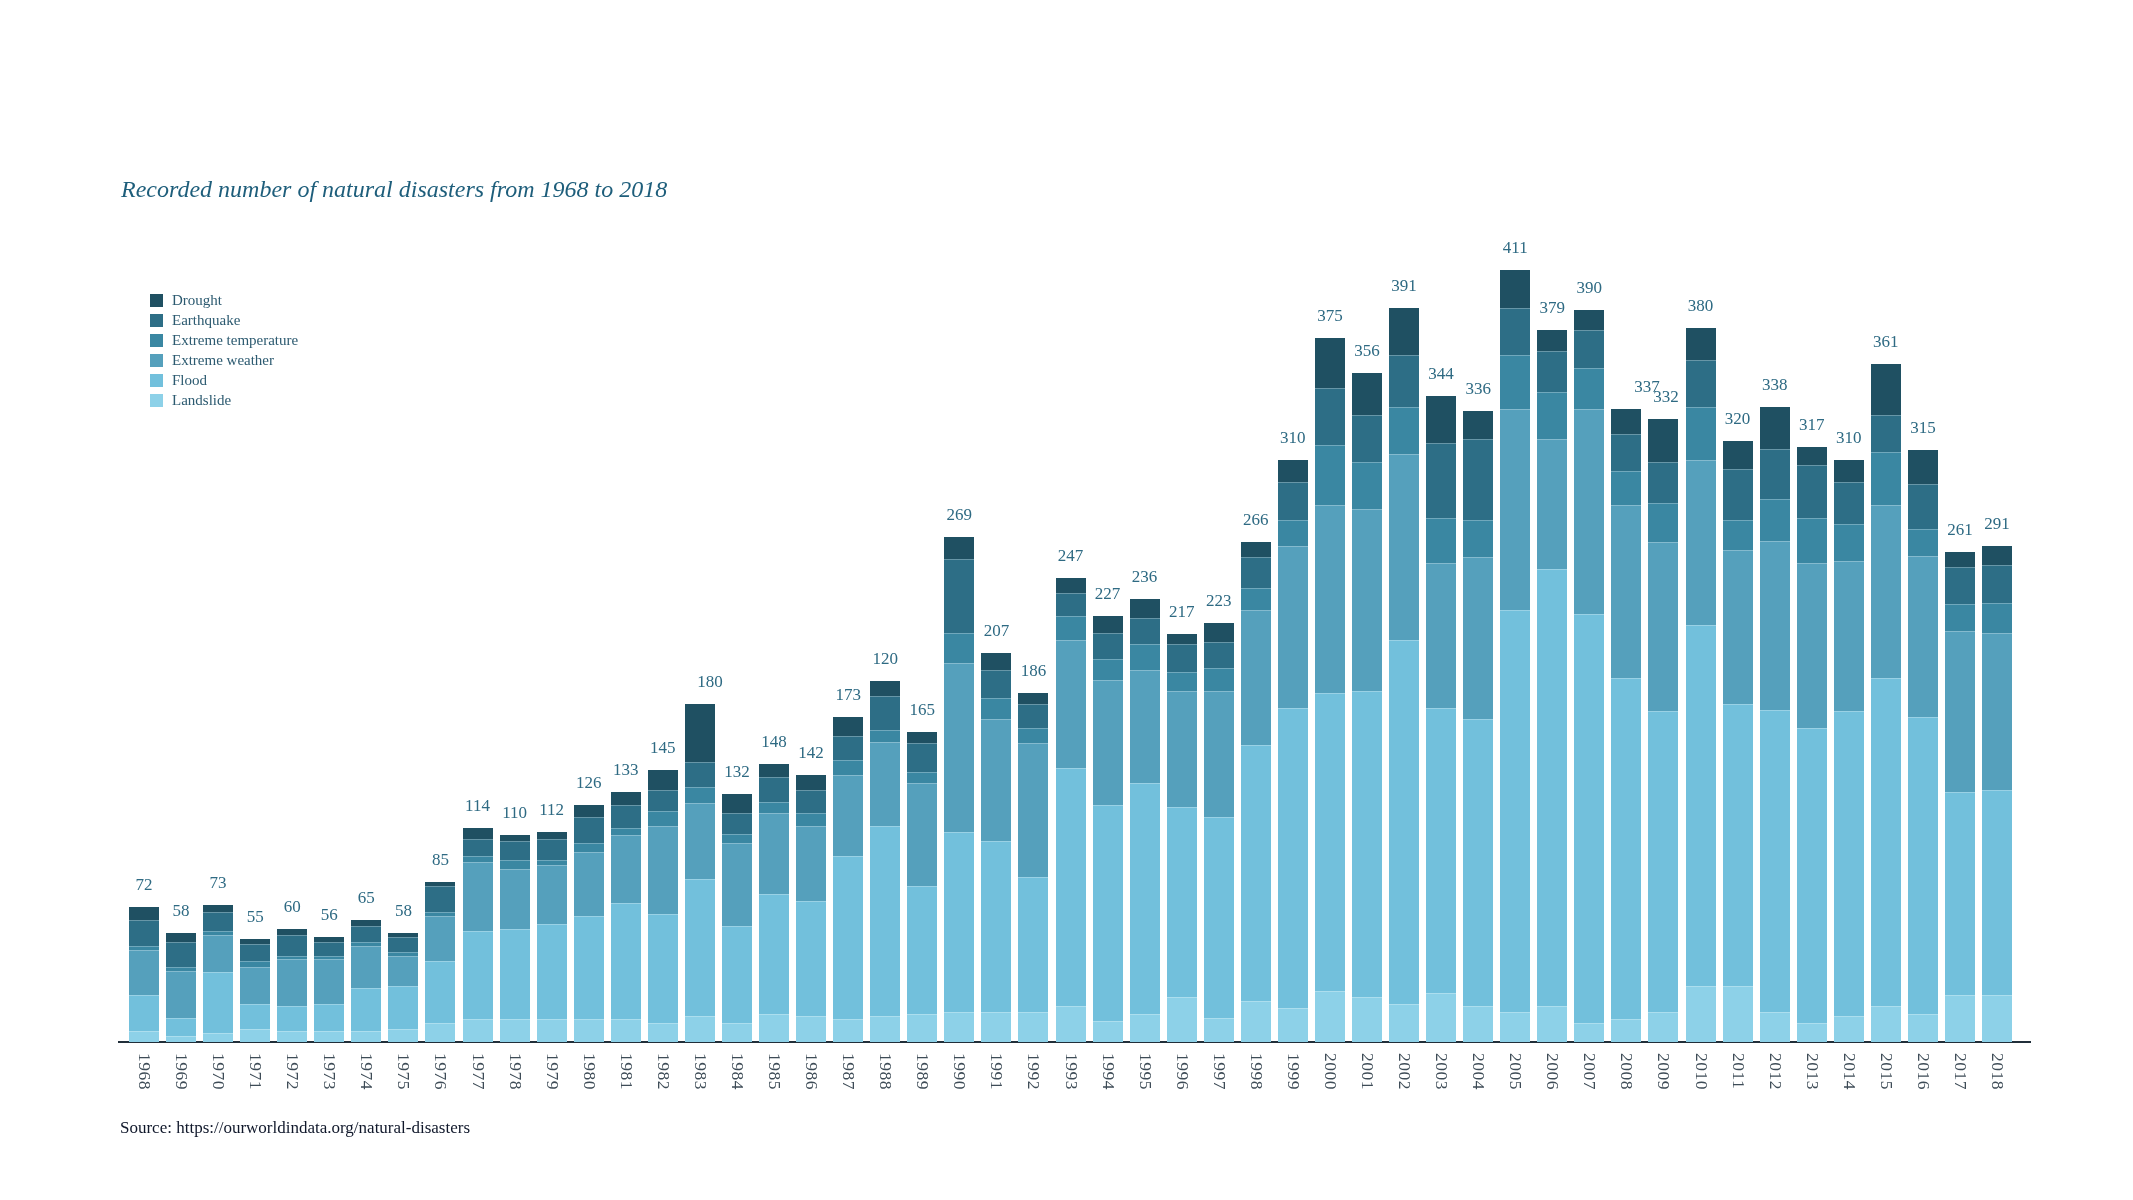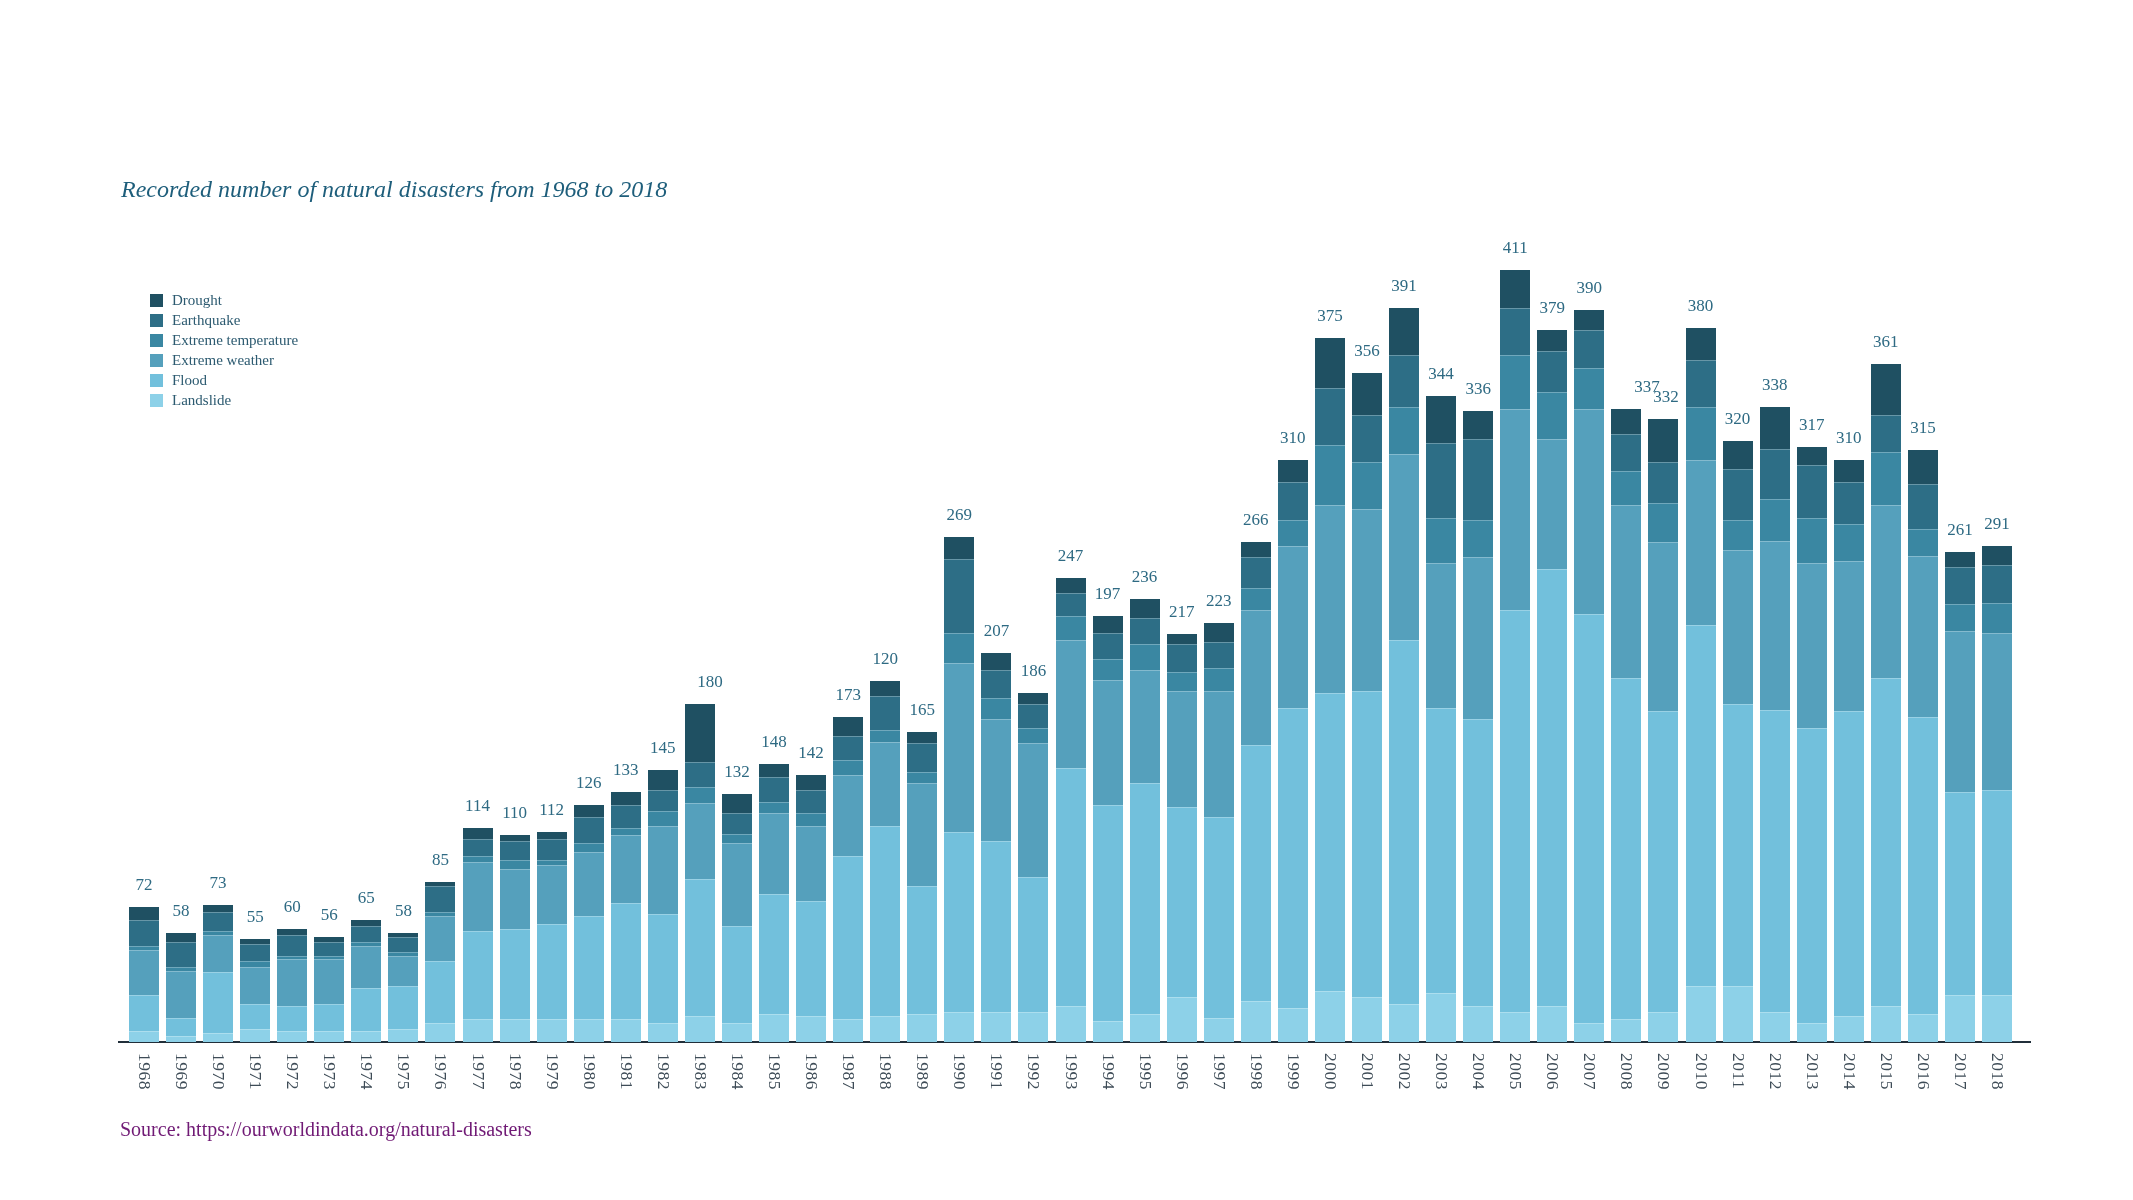--- a/index.html
+++ b/index.html
@@ -39,21 +39,21 @@
     position:absolute;top:1053px;
     writing-mode:vertical-rl;text-orientation:mixed;
     font-size:17.5px;color:#3e4c57;letter-spacing:0.5px;
   }
   #x-axis-line{
     position:absolute;left:118px;top:1041px;
     width:1913px;height:2px;background:#212f3a;
   }
   #source-note{
     position:absolute;left:120px;top:1118px;
-    font-size:20px;color:#701a75;
+    font-size:17px;color:#0f172a;
   }
 </style>
 </head>
 <body>
 
 <div id="page">
   <div id="chart-subtitle">Recorded number of natural disasters from 1968 to 2018</div>
 
   <div id="plot">
     <div id="x-axis-line"></div>
@@ -319,21 +319,21 @@
       <div class="total-label" style="left: 1035.5px; top: 546.134px;">247</div>
       <div class="year-label" style="left: 1060.5px;">1993</div>
       <div class="bar" style="left: 1092.56px; top: 615.694px; width: 30px; height: 426.306px;">
         <div class="seg" style="height: 16.902px; background: rgb(31, 80, 98);"></div>
         <div class="seg" style="height: 26.292px; background: rgb(45, 110, 134);"></div>
         <div class="seg" style="height: 20.658px; background: rgb(58, 135, 162);"></div>
         <div class="seg" style="height: 125.826px; background: rgb(85, 160, 188);"></div>
         <div class="seg" style="height: 215.97px; background: rgb(114, 192, 220);"></div>
         <div class="seg" style="height: 20.658px; background: rgb(141, 209, 232);"></div>
       </div>
-      <div class="total-label" style="left: 1072.56px; top: 583.694px;">197</div>
+      <div class="total-label" style="left: 1072.56px; top: 583.694px;">227</div>
       <div class="year-label" style="left: 1097.56px;">1994</div>
       <div class="bar" style="left: 1129.62px; top: 598.792px; width: 30px; height: 443.208px;">
         <div class="seg" style="height: 18.78px; background: rgb(31, 80, 98);"></div>
         <div class="seg" style="height: 26.292px; background: rgb(45, 110, 134);"></div>
         <div class="seg" style="height: 26.292px; background: rgb(58, 135, 162);"></div>
         <div class="seg" style="height: 112.68px; background: rgb(85, 160, 188);"></div>
         <div class="seg" style="height: 230.994px; background: rgb(114, 192, 220);"></div>
         <div class="seg" style="height: 28.17px; background: rgb(141, 209, 232);"></div>
       </div>
       <div class="total-label" style="left: 1109.62px; top: 566.792px;">236</div>

